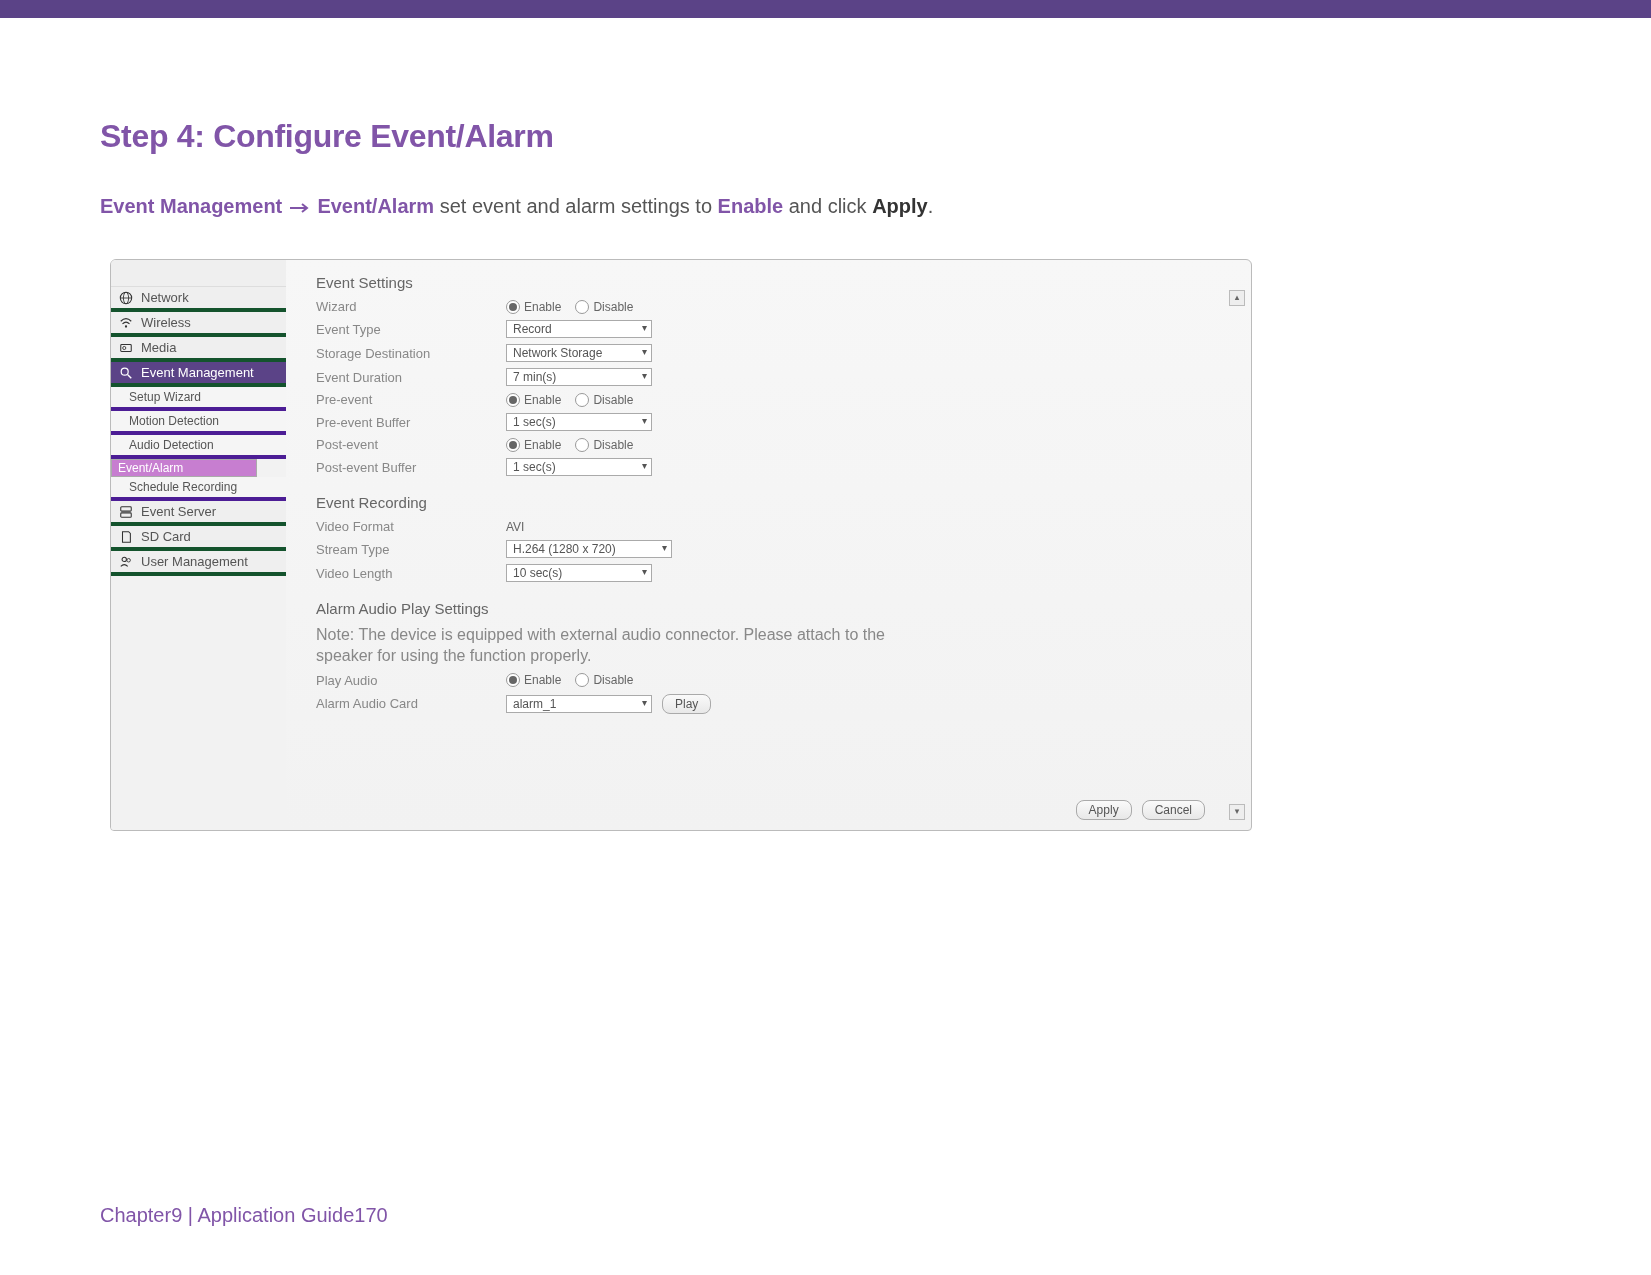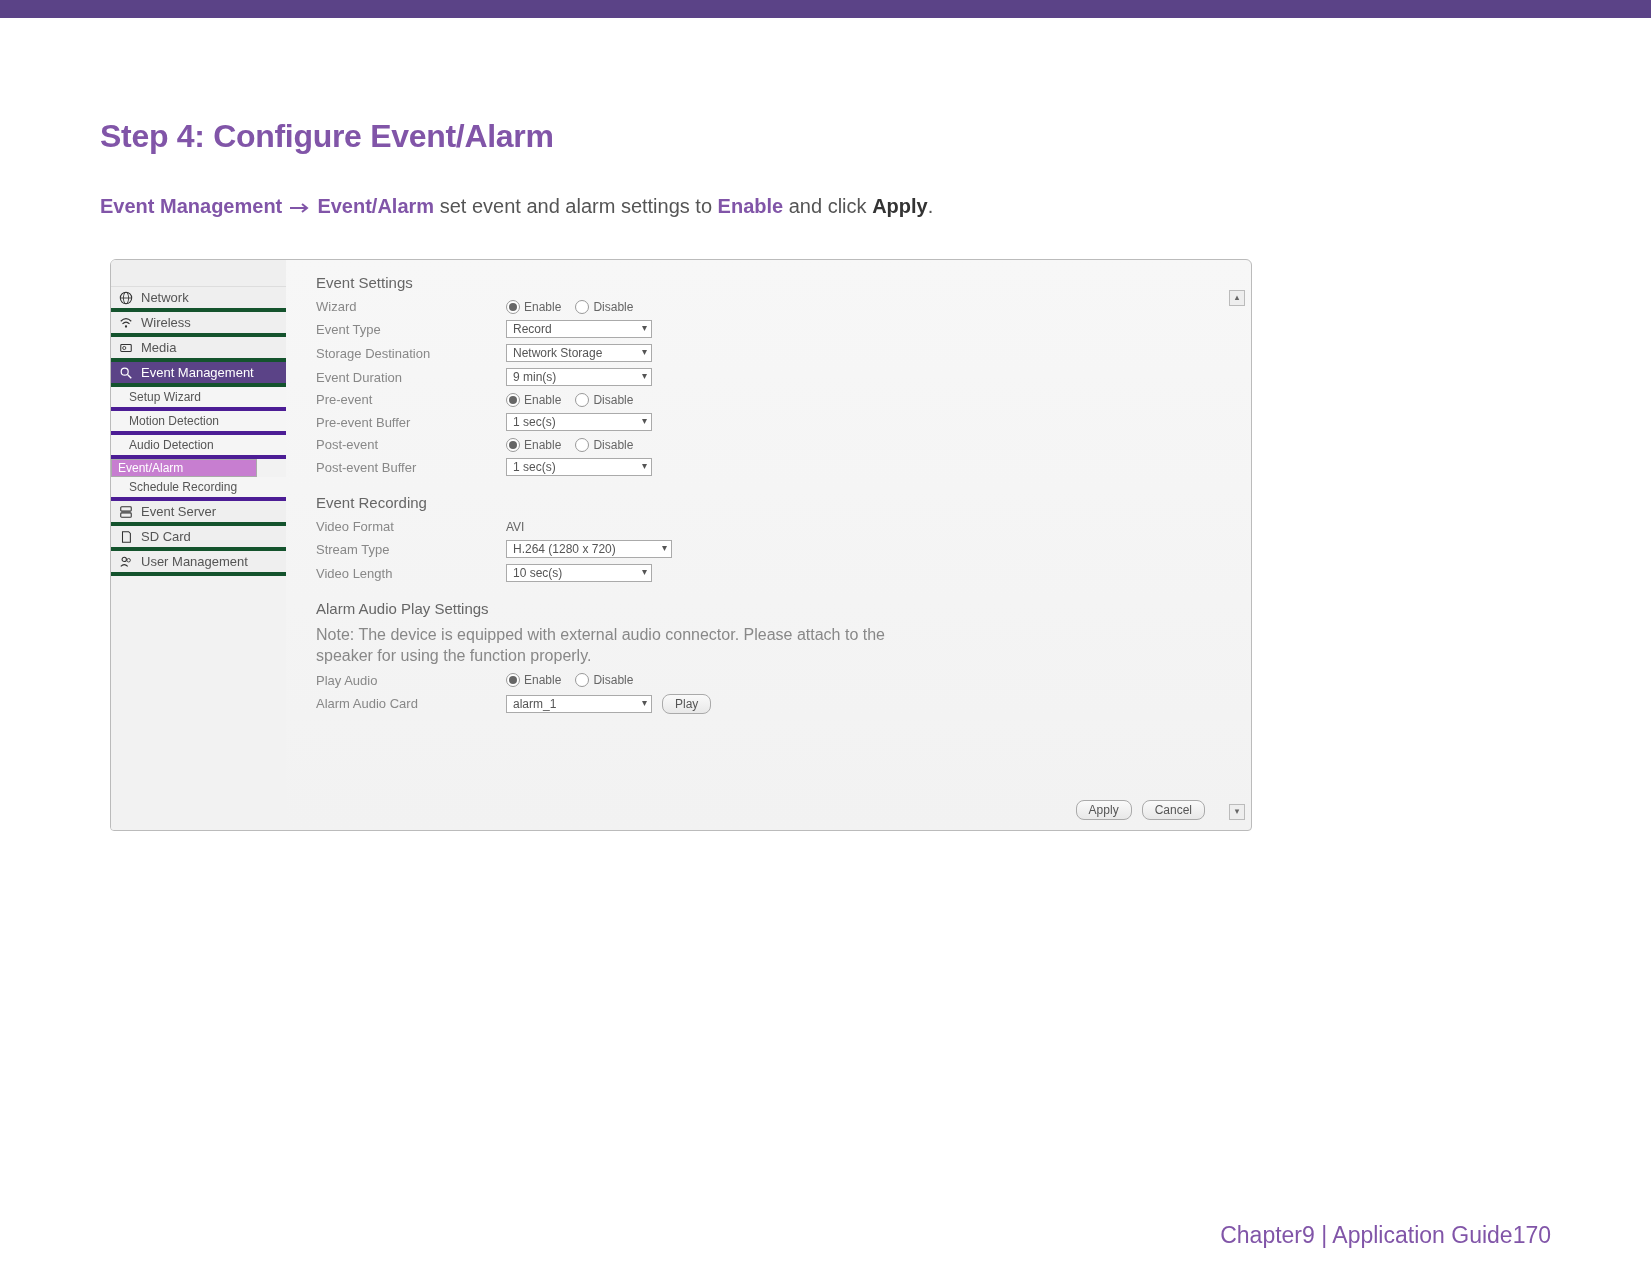--- a/index.html
+++ b/index.html
@@ -31,21 +31,21 @@
 .rlabel{font-size:12px;color:#666;margin-right:14px;vertical-align:middle}
 .sel{border:1px solid #aaa;background:#fff;font-size:12px;padding:1px 18px 1px 6px;min-width:120px;appearance:none;position:relative;display:inline-block;color:#555}
 .sel-wrap{position:relative;display:inline-block}
 .sel-wrap:after{content:"▾";position:absolute;right:5px;top:2px;font-size:10px;color:#555;pointer-events:none}
 .note{font-size:16px;color:#888;margin:6px 0 6px 0;max-width:620px;line-height:1.3}
 .btn{border:1px solid #aaa;background:linear-gradient(#fafafa,#e8e8e8);border-radius:8px;font-size:12px;padding:2px 12px;color:#555}
 .btnrow{position:absolute;right:46px;bottom:10px;display:flex;gap:10px}
 .scroll-up{position:absolute;top:30px;right:6px;width:14px;height:14px;border:1px solid #bbb;background:#eee;font-size:9px;line-height:12px;text-align:center;color:#666}
 .scroll-dn{position:absolute;bottom:10px;right:6px;width:14px;height:14px;border:1px solid #bbb;background:#eee;font-size:9px;line-height:12px;text-align:center;color:#666}
 
-.footer{position:absolute;bottom:26px;left:100px;right:100px;display:flex;justify-content:flex-end;font-size:23px}
+.footer{position:absolute;bottom:48px;left:100px;right:100px;display:flex;justify-content:flex-start;font-size:20px}
 .footer .chap{color:#8155a8}
 .footer .chap .thin{color:#8155a8;font-weight:400}
 .footer .pg{color:#8155a8}
 </style>
 </head>
 <body>
 <div class="page">
 <div class="topbar"></div>
 
 <div class="content">
@@ -140,21 +140,21 @@
         <div class="row">
           <span class="lbl">Event Type</span>
           <span class="sel-wrap"><span class="sel">Record</span></span>
         </div>
         <div class="row">
           <span class="lbl">Storage Destination</span>
           <span class="sel-wrap"><span class="sel">Network Storage</span></span>
         </div>
         <div class="row">
           <span class="lbl">Event Duration</span>
-          <span class="sel-wrap"><span class="sel">9 min(s)</span></span>
+          <span class="sel-wrap"><span class="sel">7 min(s)</span></span>
         </div>
         <div class="row">
           <span class="lbl">Pre-event</span>
           <span class="radio on"></span>
               <span class="rlabel">Enable</span>
           <span class="radio"></span>
               <span class="rlabel">Disable</span>
         </div>
         <div class="row">
           <span class="lbl">Pre-event Buffer</span>

